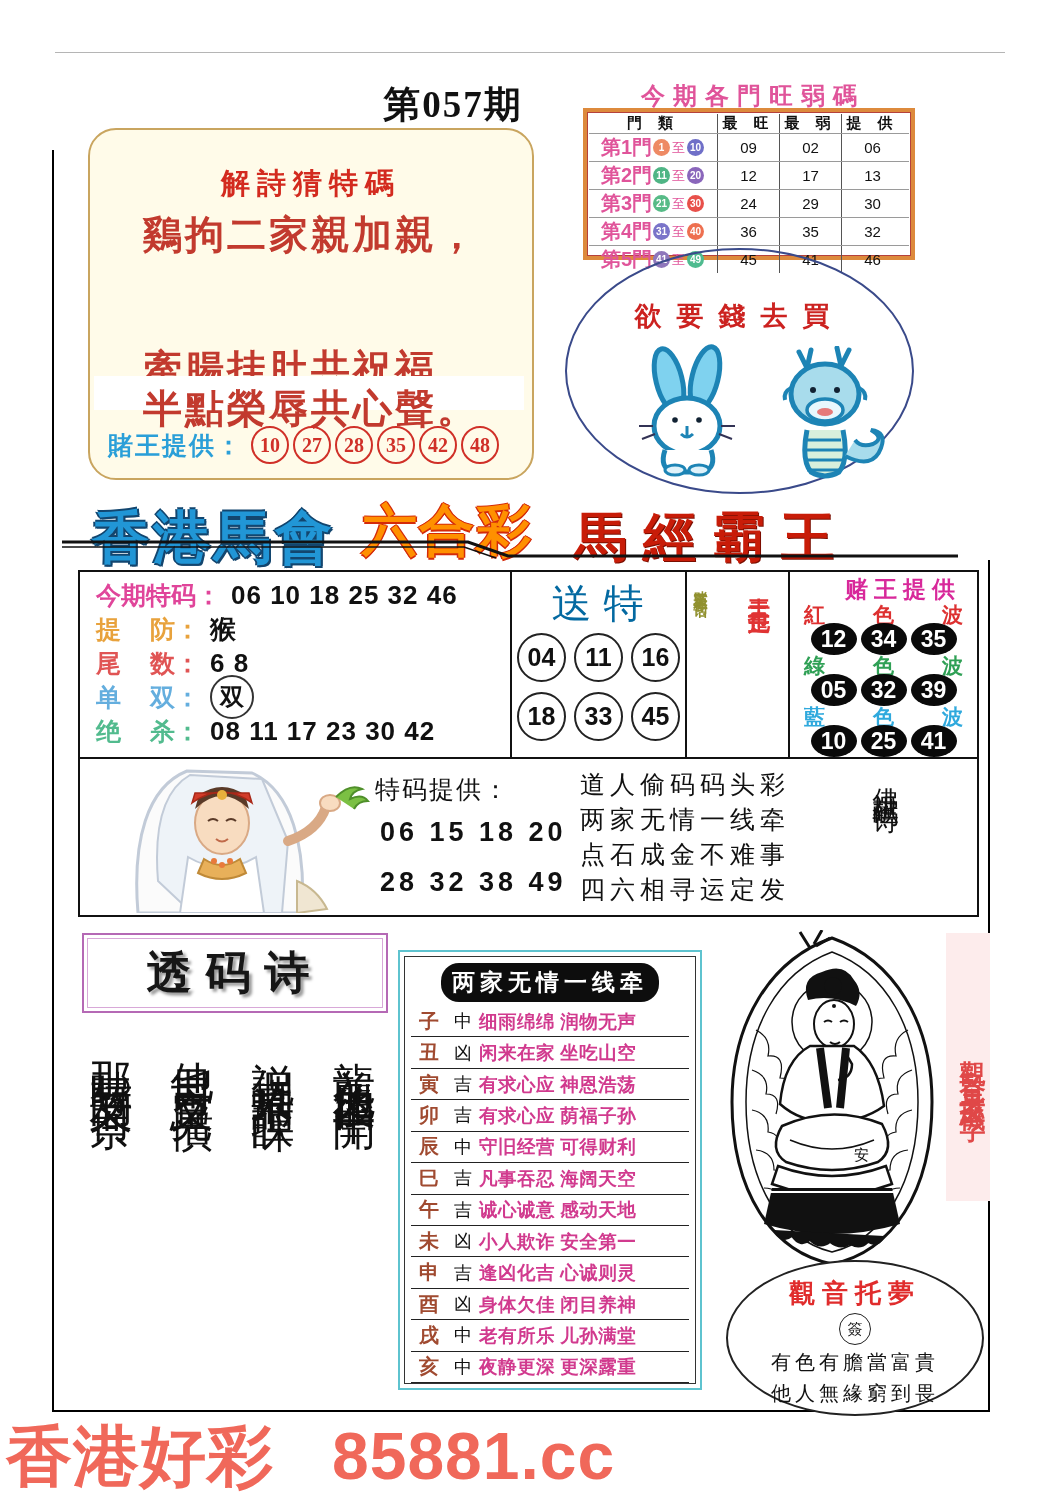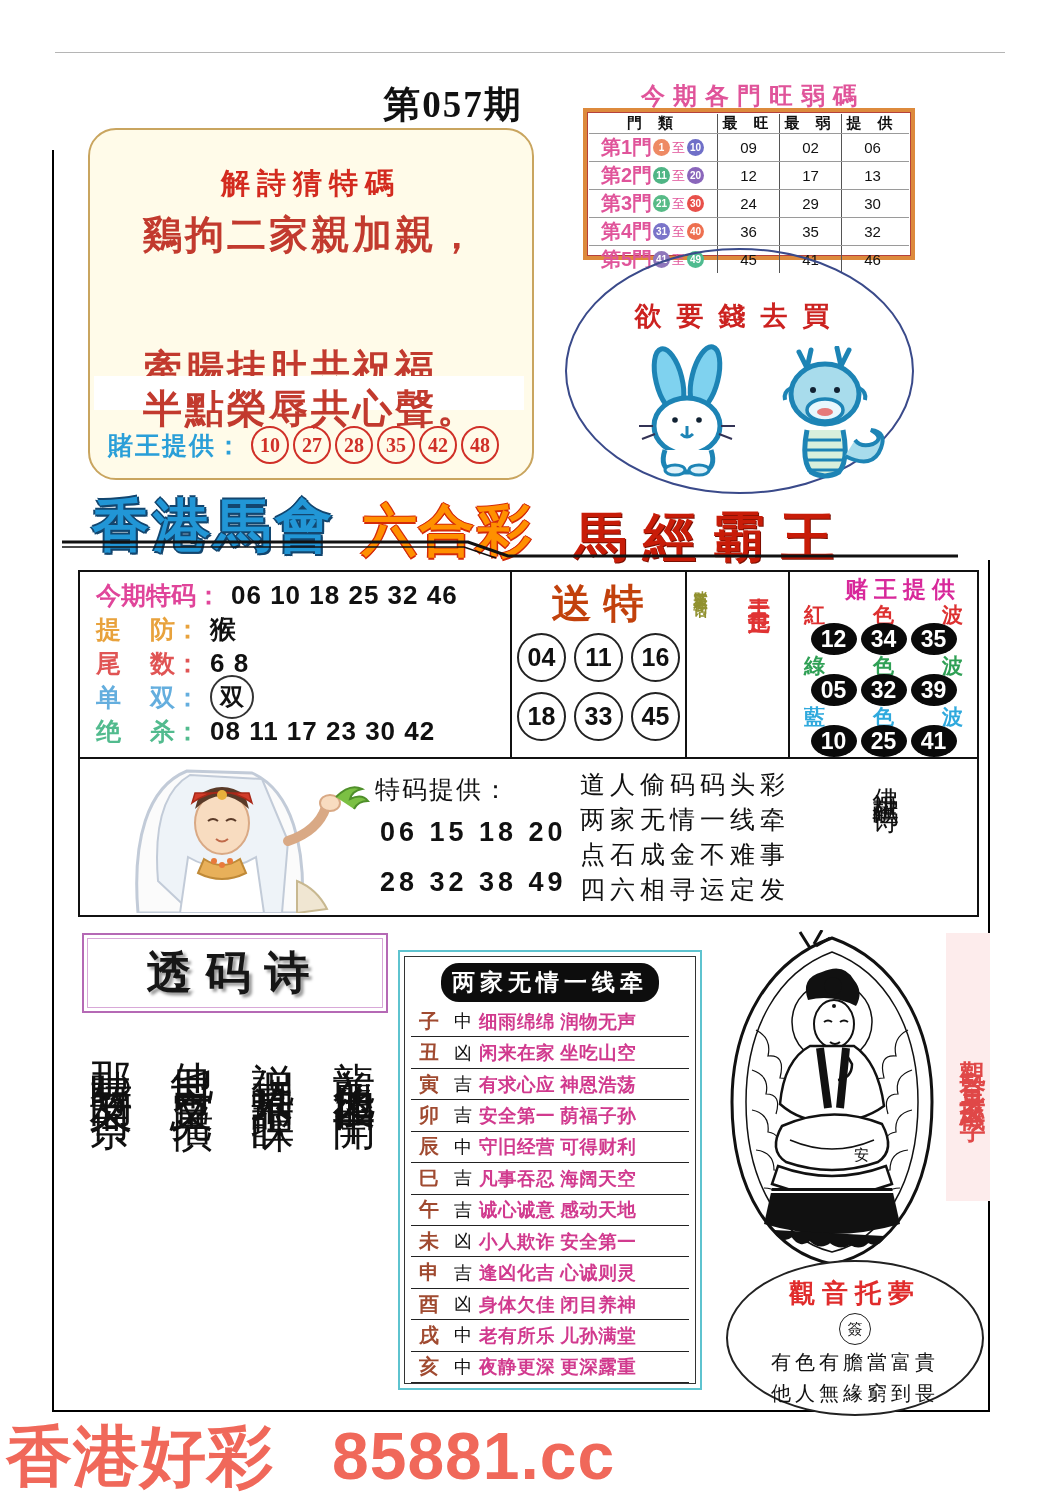--- a/index.html
+++ b/index.html
@@ -48,42 +48,42 @@
         border-radius:50%;color:#fff;font-size:10px;font-weight:bold;margin:0 1px;}
 
   
   .oval{left:565px;top:248px;width:345px;height:242px;border:2px solid #3a4a8a;border-radius:50%;}
   .oval-text{position:absolute;top:48px;width:100%;text-align:center;color:#cc2220;font-size:27px;
              font-weight:bold;letter-spacing:15px;}
   .rabbit{position:absolute;left:68px;top:92px;}
   .dragon{position:absolute;left:200px;top:96px;}
 
   
-  .bn1{left:92px;top:488px;font-size:57px;font-weight:bold;color:#2196d6;letter-spacing:4px;
+  .bn1{left:92px;top:500px;font-size:57px;font-weight:bold;color:#2196d6;letter-spacing:4px;
        text-shadow:2px 0 #13466f,-2px 0 #13466f,0 2px #13466f,0 -2px #13466f,2px 2px #13466f;}
   .bn2{left:362px;top:494px;font-size:55px;font-weight:bold;color:#ff9000;letter-spacing:2px;
        text-shadow:1.5px 0 #d42a0a,-1.5px 0 #d42a0a,0 1.5px #d42a0a,0 -1.5px #d42a0a;}
   .bn3{left:574px;top:502px;font-size:53px;font-weight:900;color:#c81c08;letter-spacing:16px;
        text-shadow:1px 1px #7a0e00;white-space:nowrap;}
   .bn-line{left:60px;top:536px;}
 
   
   .grid{left:78px;top:570px;width:897px;height:343px;border:2px solid #111;}
   .g-row1{position:absolute;left:0;top:0;width:100%;height:185px;display:flex;}
   .cellA{width:432px;border-right:2px solid #111;padding:6px 0 0 16px;box-sizing:border-box;}
   .ca-row{display:flex;align-items:center;height:34px;white-space:nowrap;}
   .ca-lab{font-size:25px;font-weight:bold;letter-spacing:0;}
   .ca-pair{display:inline-flex;justify-content:space-between;width:104px;font-size:25px;font-weight:bold;}
   .ca-val{color:#111;font-size:26px;font-weight:bold;margin-left:10px;letter-spacing:1px;}
   .lab-mag{color:#e0459a;} .lab-org{color:#e8a23c;} .lab-red{color:#e05454;}
   .lab-blu{color:#64aede;} .lab-grn{color:#52bb8e;}
   .circ-sm{display:inline-flex;align-items:center;justify-content:center;width:40px;height:40px;
            border:2px solid #333;border-radius:50%;font-size:24px;font-weight:bold;margin-left:10px;}
   .cellB{width:175px;border-right:2px solid #111;text-align:center;box-sizing:border-box;}
-  .songte-title{color:#c2410c;font-size:40px;font-weight:bold;letter-spacing:12px;margin:4px 0 2px 10px;}
+  .songte-title{color:#0369a1;font-size:40px;font-weight:normal;letter-spacing:12px;margin:4px 0 2px 10px;}
   .songte-grid{display:flex;flex-wrap:wrap;justify-content:center;gap:10px 8px;padding:0 4px;}
   .circ-bg{display:inline-flex;align-items:center;justify-content:center;width:45px;height:45px;
            border:2.5px solid #222;border-radius:50%;font-size:25px;font-weight:bold;background:#fff;}
   .cellC{width:103px;border-right:2px solid #111;position:relative;box-sizing:border-box;}
   .quote-small{position:absolute;left:4px;top:8px;color:#91912f;font-size:14px;font-weight:bold;letter-spacing:2px;}
   .quote-big{position:absolute;right:14px;top:8px;color:#e03434;font-size:22px;font-weight:bold;letter-spacing:3px;}
   .cellD{flex:1;text-align:center;position:relative;}
   .wave-title{color:#d8289a;font-size:23px;font-weight:bold;letter-spacing:6px;margin-top:2px;margin-left:39px;}
   .wave-label{display:flex;justify-content:space-between;padding:0 14px;font-size:21px;font-weight:bold;
               height:20px;line-height:20px;}
@@ -407,21 +407,21 @@
           <span class="zd-t serif">闲来在家 坐吃山空</span>
         </div>
       <div class="zd-row">
           <span class="zd-z serif">寅</span>
           <span class="zd-v serif">吉</span>
           <span class="zd-t serif">有求心应 神恩浩荡</span>
         </div>
       <div class="zd-row">
           <span class="zd-z serif">卯</span>
           <span class="zd-v serif">吉</span>
-          <span class="zd-t serif">安全第一 荫福子孙</span>
+          <span class="zd-t serif">有求心应 荫福子孙</span>
         </div>
       <div class="zd-row">
           <span class="zd-z serif">辰</span>
           <span class="zd-v serif">中</span>
           <span class="zd-t serif">守旧经营 可得财利</span>
         </div>
       <div class="zd-row">
           <span class="zd-z serif">巳</span>
           <span class="zd-v serif">吉</span>
           <span class="zd-t serif">凡事吞忍 海阔天空</span>

